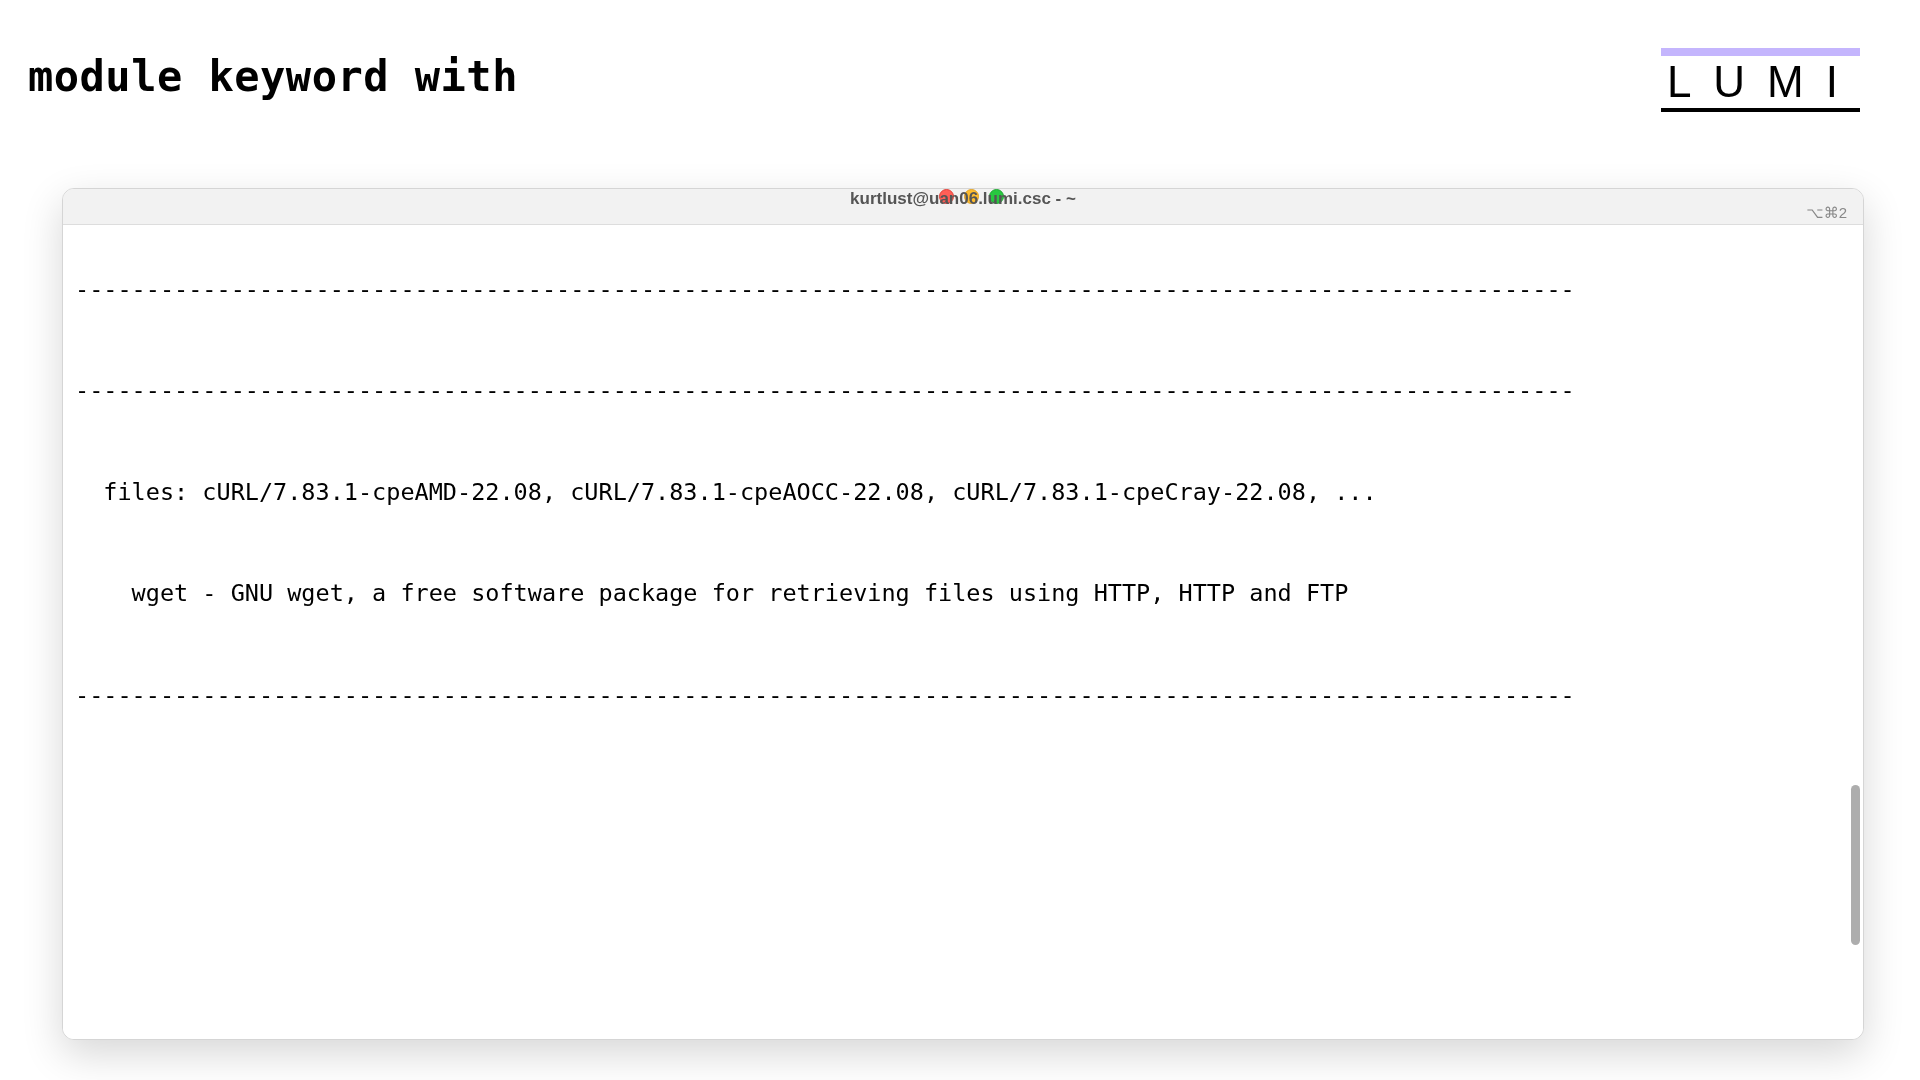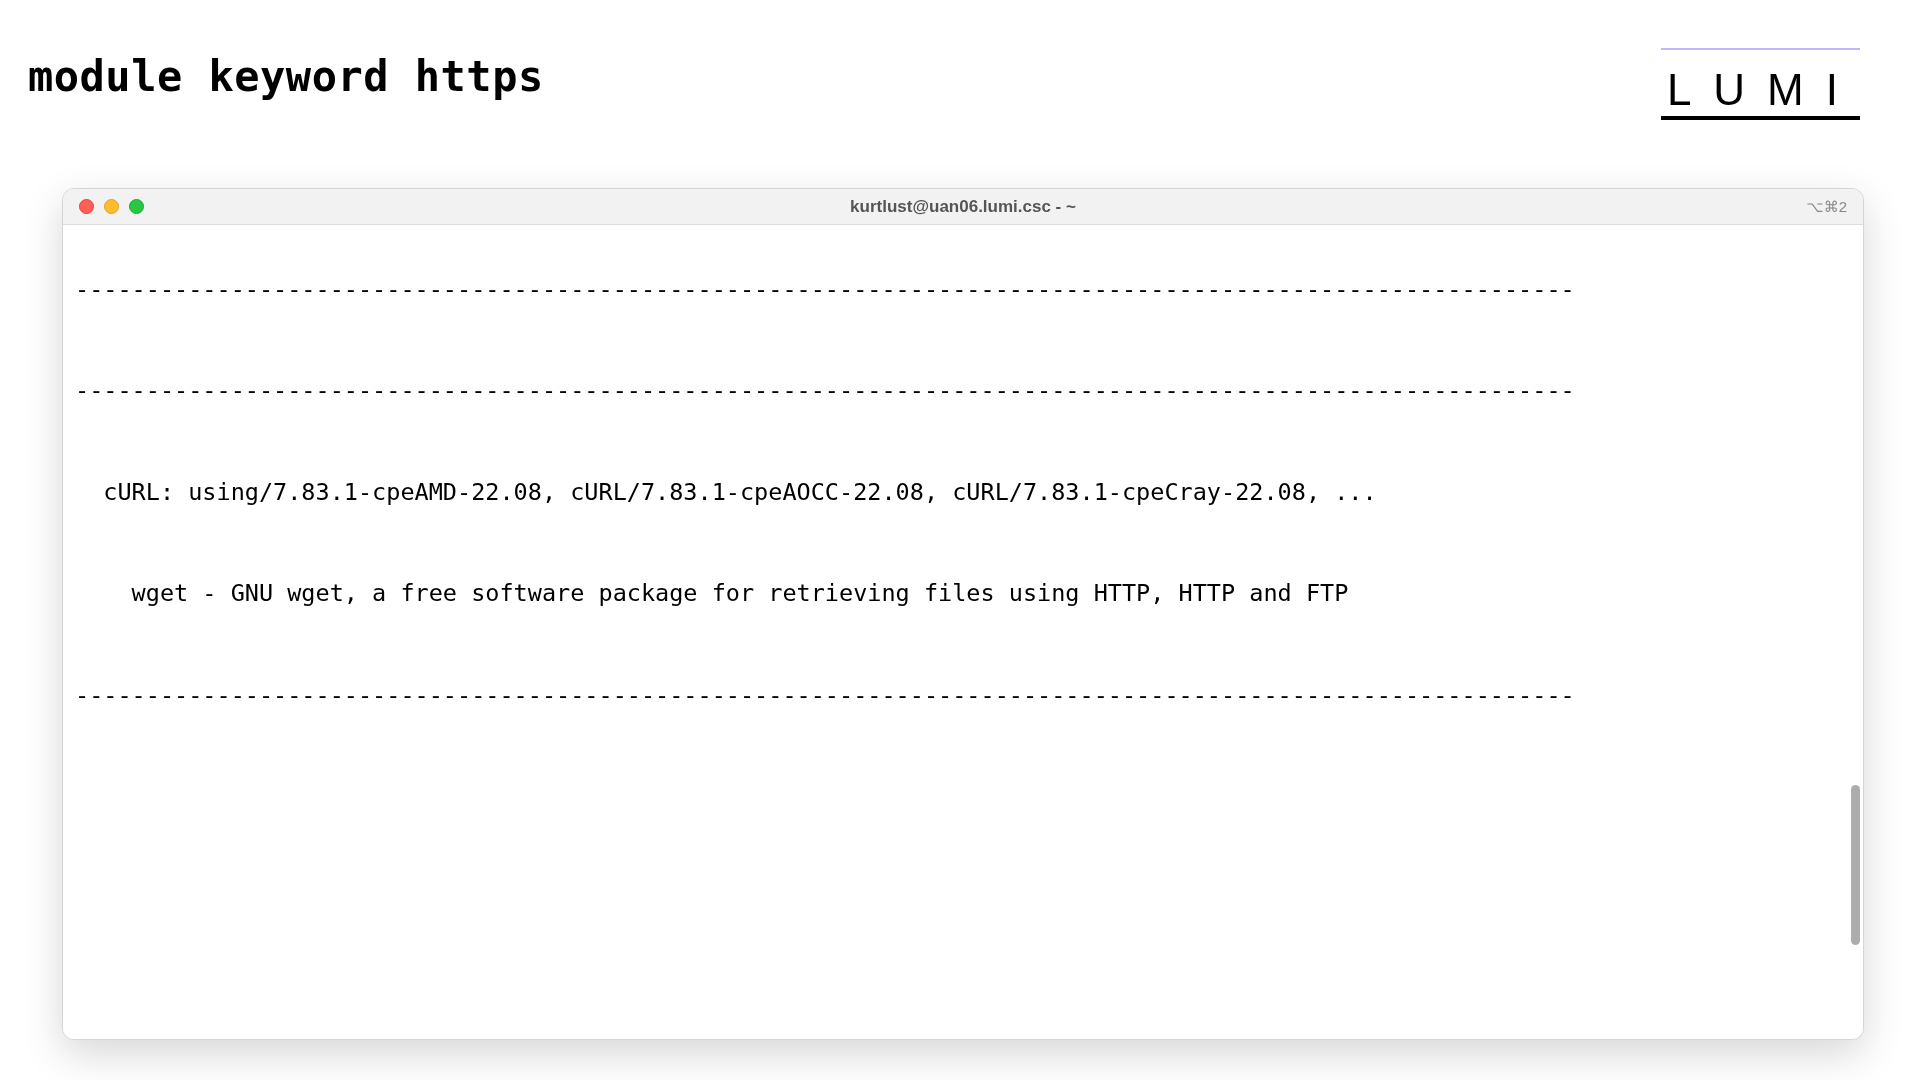--- a/index.html
+++ b/index.html
@@ -21,23 +21,23 @@
     letter-spacing: 0.5px;
   }
   .logo {
     position: absolute;
     top: 48px;
     right: 60px;
     font-family: "Helvetica Neue", Arial, sans-serif;
     font-size: 44px;
     font-weight: 400;
     letter-spacing: 22px;
-    border-top: 2px solid #c4b5fd;
+    border-top: 8px solid #c4b5fd;
     border-bottom: 4px solid #000;
-    padding: 16px 0 2px 6px;
+    padding: 2px 0 2px 6px;
     line-height: 1.1;
   }
   .terminal-window {
     position: absolute;
     top: 188px;
     left: 62px;
     width: 1802px;
     height: 852px;
     background: #fbfbfb;
     border: 1px solid #d5d5d5;
@@ -47,20 +47,21 @@
     display: flex;
     flex-direction: column;
   }
   .titlebar {
     background: #f2f2f2;
     border-bottom: 1px solid #ddd;
     height: 36px;
     display: flex;
     align-items: center;
     position: relative;
+    flex-direction: column;
   }
   .traffic-lights {
     display: flex;
     gap: 10px;
     padding-left: 16px;
   }
   .tl { width: 15px; height: 15px; border-radius: 50%; }
   .tl.red    { background: #ff5f57; border: 0.5px solid #e14039; }
   .tl.yellow { background: #febc2e; border: 0.5px solid #dfa125; }
   .tl.green  { background: #28c840; border: 0.5px solid #1fa633; }
@@ -144,42 +145,42 @@
     top: 560px;
     width: 9px;
     height: 160px;
     background: rgba(0,0,0,0.32);
     border-radius: 5px;
   }
 </style>
 </head>
 <body>
 
-<div class="slide-title">module keyword https</div>
+<div class="slide-title">module keyword with</div>
 <div class="logo">LUMI</div>
 
 <div class="terminal-window">
 
   <div class="titlebar">
     <div class="traffic-lights">
       <div class="tl red"></div>
       <div class="tl yellow"></div>
       <div class="tl green"></div>
     </div>
     <div class="titlebar-title">kurtlust@uan06.lumi.csc - ~</div>
     <div class="titlebar-shortcut">⌥⌘2</div>
   </div>
 
 
   <div class="terminal-body">
 <div class="hr-line">----------------------------------------------------------------------------------------------------------</div>
 <div></div>
 <div class="hr-line">----------------------------------------------------------------------------------------------------------</div>
 <div></div>
-<div>  cURL: using/7.83.1-cpeAMD-22.08, cURL/7.83.1-cpeAOCC-22.08, cURL/7.83.1-cpeCray-22.08, ...</div>
+<div>  files: cURL/7.83.1-cpeAMD-22.08, cURL/7.83.1-cpeAOCC-22.08, cURL/7.83.1-cpeCray-22.08, ...</div>
 <div></div>
 <div>    wget - GNU wget, a free software package for retrieving files using HTTP, HTTP and FTP</div>
 <div></div>
 <div class="hr-line">----------------------------------------------------------------------------------------------------------</div>
 <div></div>
 <div></div>
 
 <div></div>
 
 <div></div>

